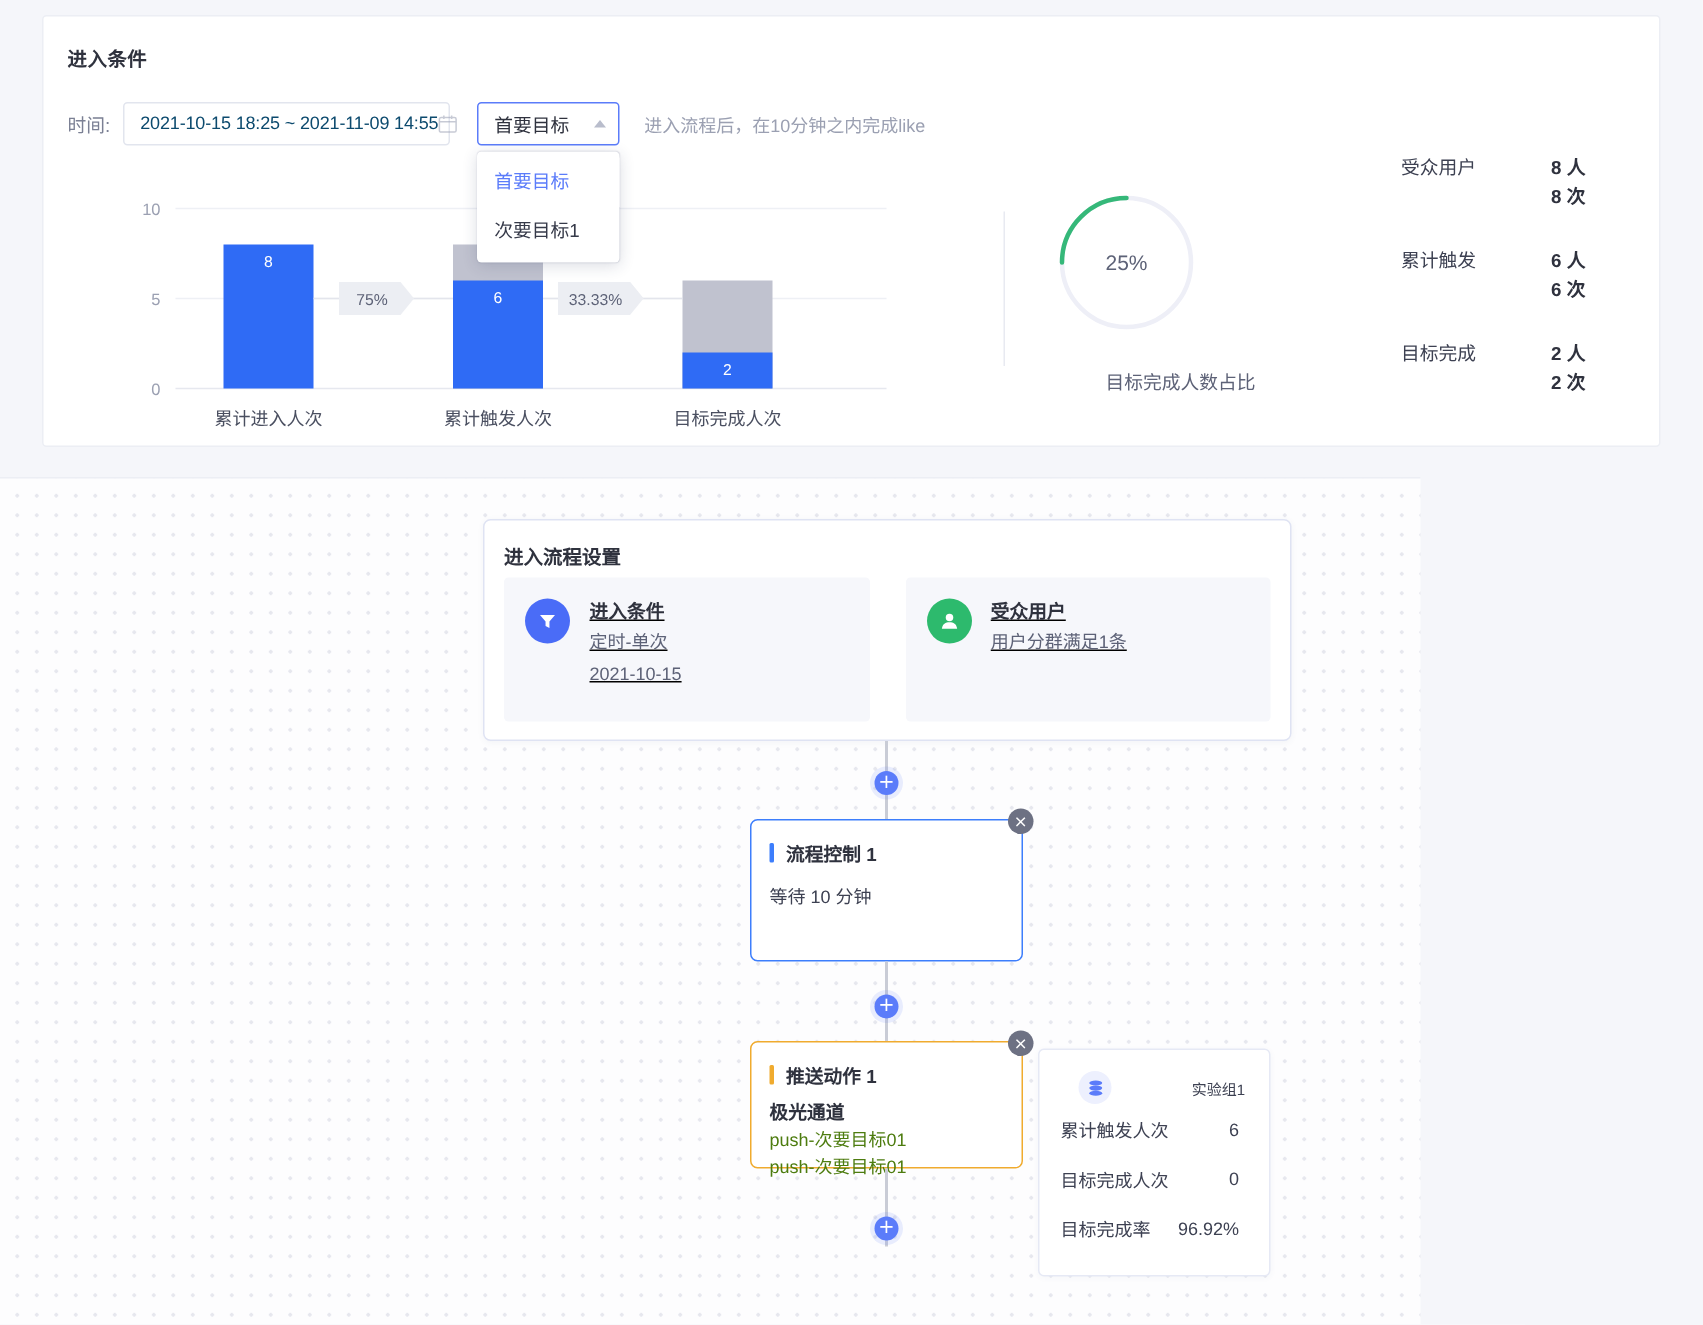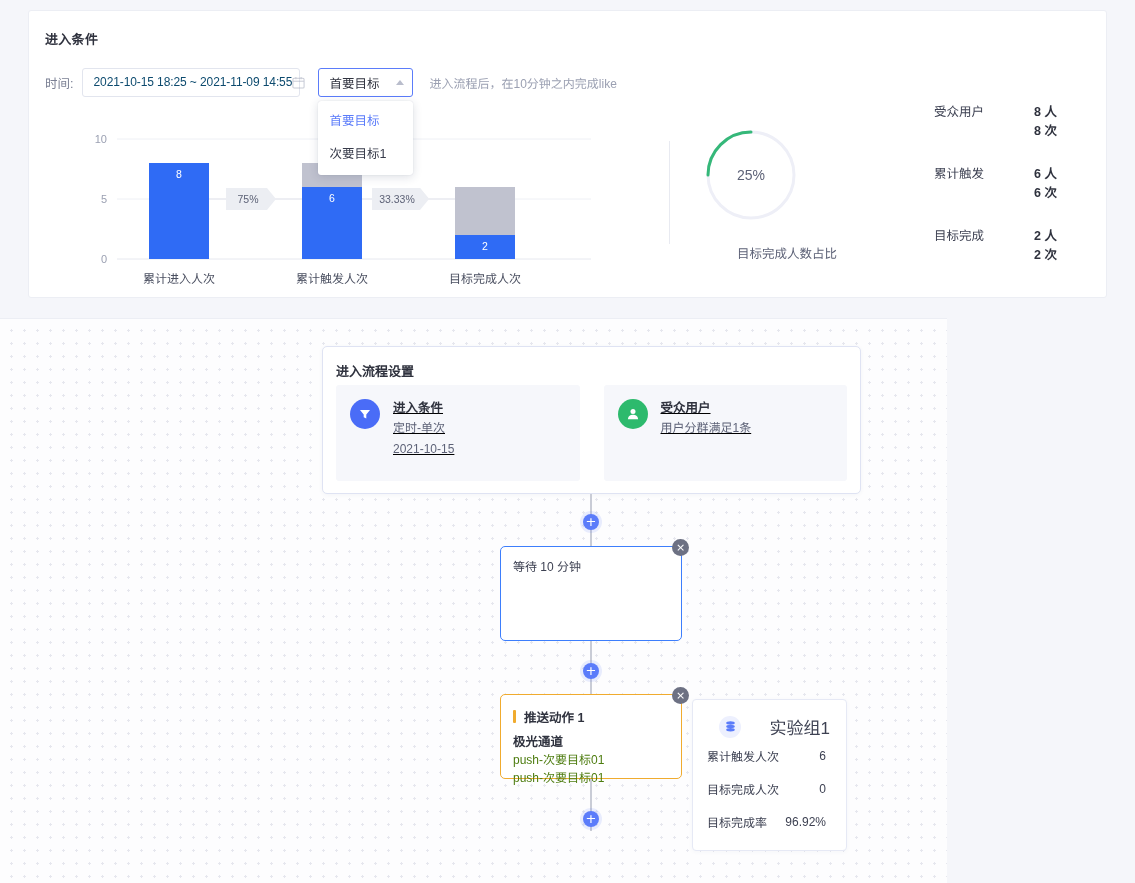--- a/index.html
+++ b/index.html
@@ -181,21 +181,21 @@
     box-shadow: 0 1px 4px rgba(60,70,120,.04);
   }
   .exp-head {
     display: flex; align-items: center; justify-content: space-between;
     padding: 14px 16px 0 26px;
   }
   .db-icon {
     width: 22px; height: 22px; border-radius: 50%; background: #edf0fe;
     display: flex; align-items: center; justify-content: center; flex: none;
   }
-  .exp-grp { font-size: 17px; color: #3d4152; }
+  .exp-grp { font-size: 10px; color: #3d4152; }
   .exp-row {
     display: flex; align-items: center; justify-content: space-between;
     padding: 0 20px 0 14px; height: 33px;
   }
   .exp-k { font-size: 12px; color: #3d4152; }
   .exp-v { font-size: 12px; color: #3d4152; }
 
   
   .rail-btn {
     position: absolute; left: 1114px; width: 38px; height: 38px;
@@ -350,20 +350,24 @@
         </div>
 
       </div>
     </div>
 
     <div class="conn-line" style="left:590px; top:175px; height:52px;"></div>
     <div class="plus-btn" style="left:583px; top:195px;">+</div>
 
     <div class="node flowctl">
       <div class="close-btn">×</div>
+      <div class="node-head">
+        <span class="accent blue"></span>
+        <span class="node-title">流程控制 1</span>
+      </div>
       <div class="node-body">
         <div class="node-sub">等待 10 分钟</div>
       </div>
     </div>
 
     <div class="conn-line" style="left:590px; top:322px; height:53px;"></div>
     <div class="plus-btn" style="left:583px; top:344px;">+</div>
 
     <div class="node push">
       <div class="close-btn">×</div>

